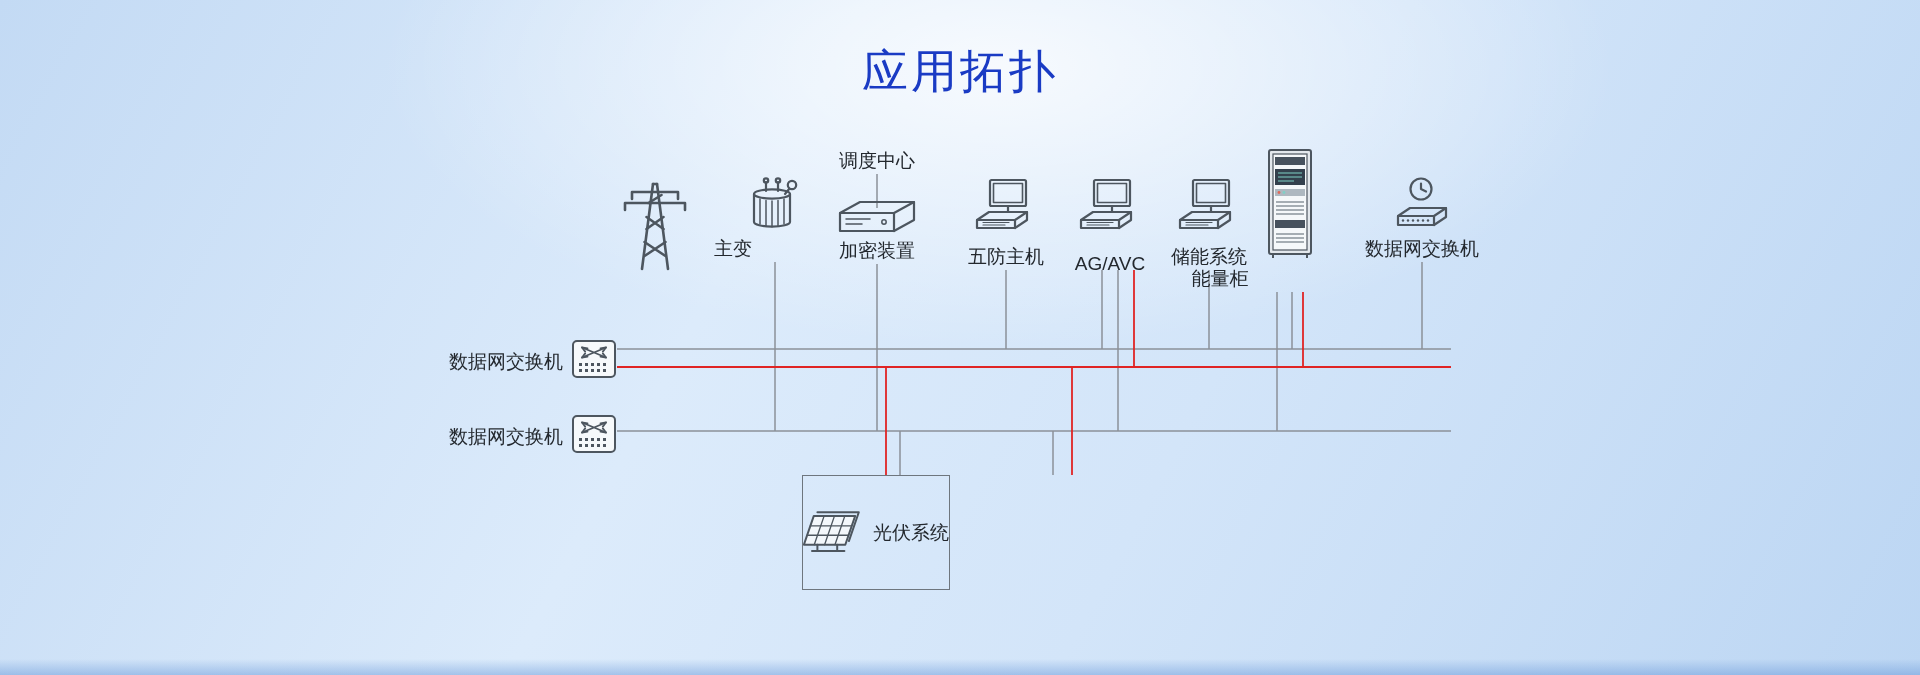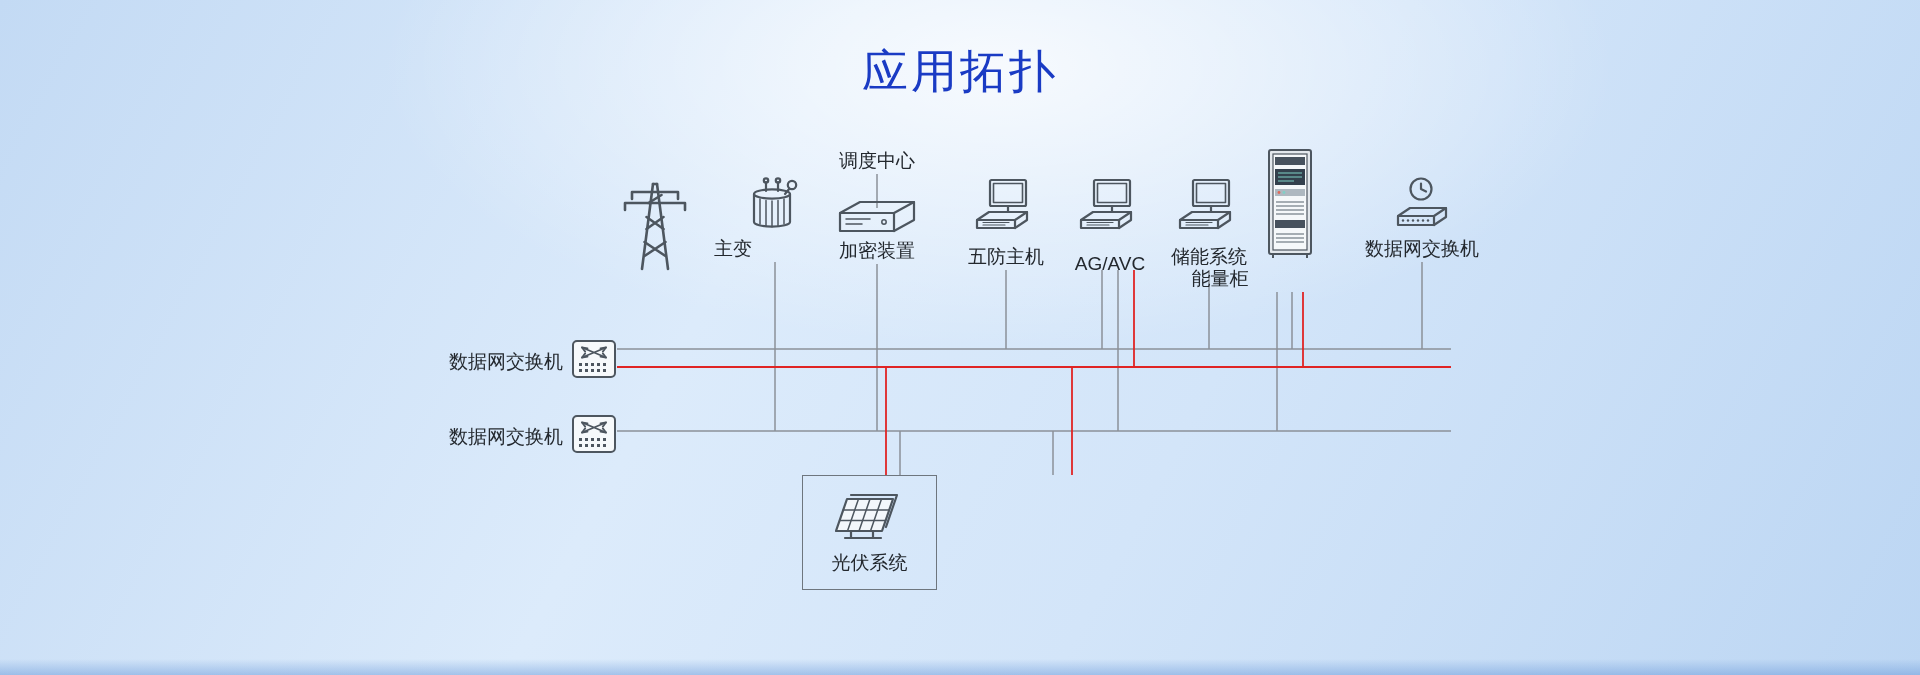--- a/index.html
+++ b/index.html
@@ -33,22 +33,22 @@
   .ico{position:absolute;}
   .st{stroke:var(--icon);fill:none;stroke-linecap:round;stroke-linejoin:round;}
   .stk{stroke:var(--icon);}
   .fl{fill:var(--icon);stroke:none;}
   .lbl{
     position:absolute;transform:translateX(-50%);
     font-size:19px;line-height:22px;color:var(--label);white-space:nowrap;
   }
   .lbl.ra{transform:translateX(-100%);}
   .sysbox{
-    position:absolute;width:135px;height:115px;border:1.5px solid var(--box-border);
-    display:flex;flex-direction:column;align-items:center;justify-content:center;gap:7px;
+    position:absolute;width:148px;height:115px;border:1.5px solid var(--box-border);
+    display:flex;flex-direction:row;align-items:center;justify-content:center;gap:7px;
   }
   .boxlbl{font-size:19px;line-height:22px;color:var(--label);white-space:nowrap;}
 </style>
 </head>
 <body>
 
 <svg width="0" height="0" style="position:absolute" aria-hidden="true">
   <symbol id="icon-computer" viewBox="0 0 62 54">
     <g class="st" stroke-width="2.2">
       <rect x="15" y="2" width="36" height="26" rx="1.5"></rect>

